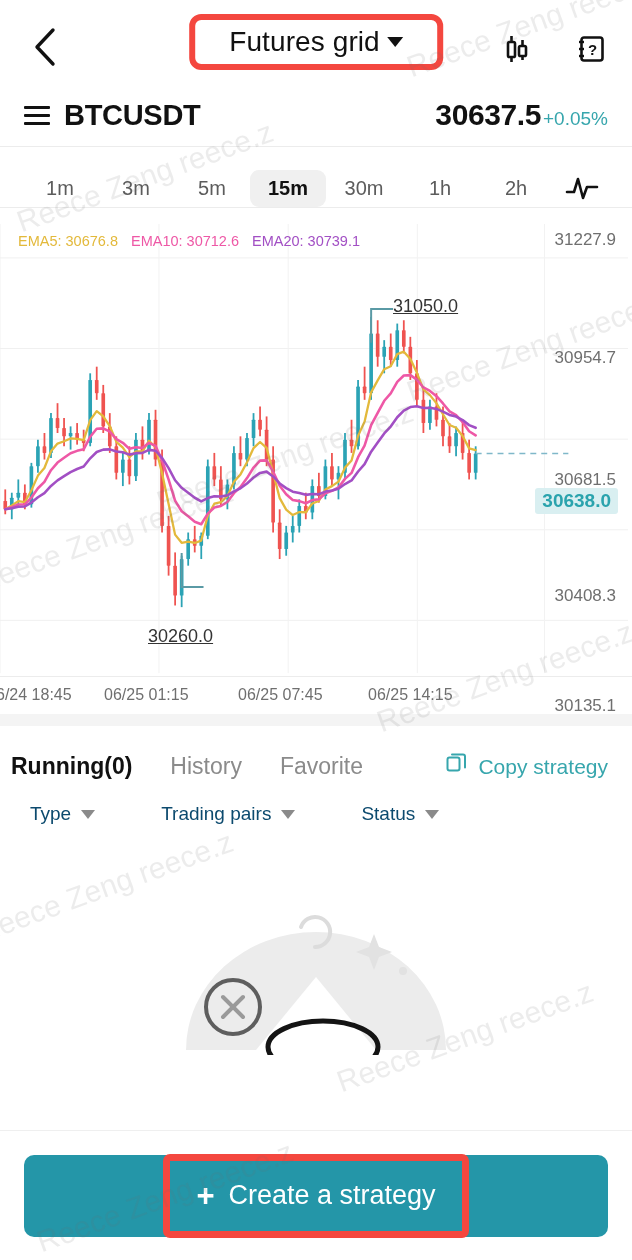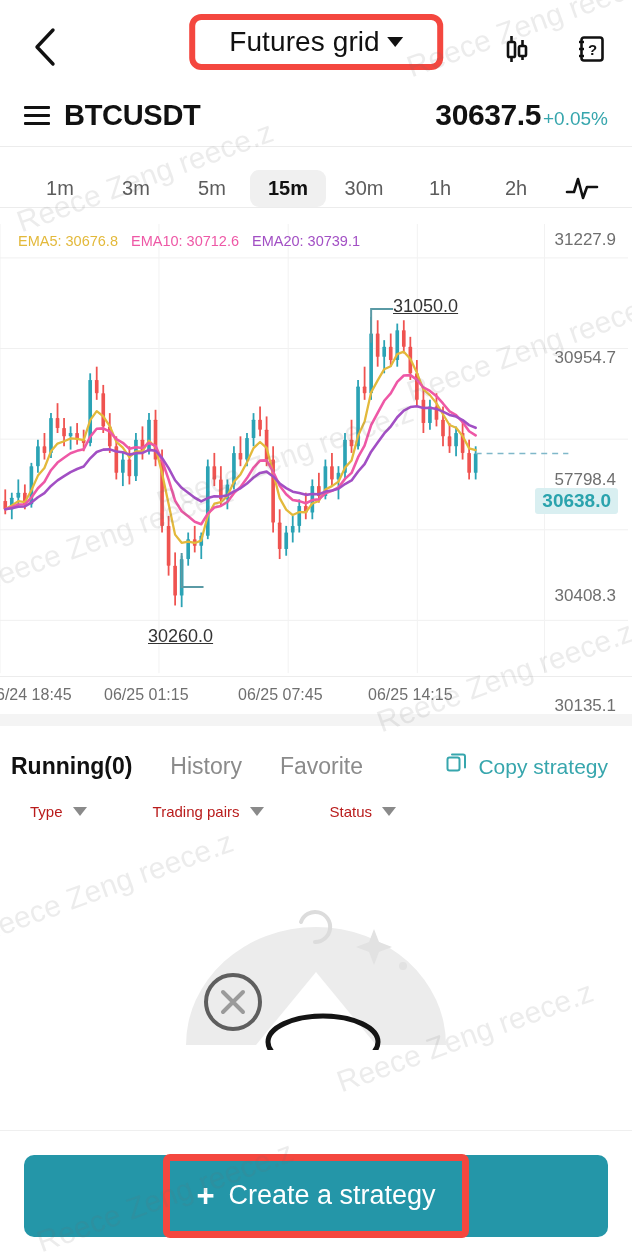--- a/index.html
+++ b/index.html
@@ -109,21 +109,21 @@
   .tabs { display:flex; align-items:center; padding:26px 24px 0 11px; }
   .tab { font-size:23px; color:#8b8b8b; margin-right:38px; }
   .tab.active { color:#111; font-weight:bold; }
   .copytrade {
     margin-left:auto; display:flex; align-items:center; gap:9px;
     font-size:21px; color:#37a6ad;
   }
 
   
   .filters { display:flex; align-items:center; padding:22px 24px 0 30px; }
-  .filt { display:flex; align-items:center; font-size:15px; color:#b91c1c; margin-right:66px; }
+  .filt { display:flex; align-items:center; font-size:19px; color:#0c4a6e; margin-right:66px; }
   .filt .fcaret {
     width:0; height:0; margin-left:10px;
     border-left:7px solid transparent; border-right:7px solid transparent;
     border-top:9px solid #8a8a8a;
   }
 
   
   .empty-zone { position:relative; height:270px; overflow:hidden; }
   .empty-art { position:absolute; left:50%; transform:translateX(-50%); top:40px; }
 
@@ -387,21 +387,21 @@
       <path d="M5.3 287.1 L11.9 283.2 L18.4 279.0 L25.0 280.0 L31.6 267.9 L38.2 253.2 L44.7 245.6 L51.3 228.8 L57.9 221.0 L64.5 218.6 L71.0 215.8 L77.6 216.2 L84.2 217.6 L90.8 197.4 L97.3 188.4 L103.9 193.5 L110.5 203.5 L117.1 219.2 L123.6 225.1 L130.2 234.7 L136.8 228.8 L143.4 228.8 L149.9 218.2 L156.5 224.5 L163.1 250.9 L169.7 281.9 L176.2 312.6 L182.8 320.8 L189.4 319.6 L196.0 321.0 L202.5 318.6 L209.1 293.6 L215.7 281.5 L222.3 280.0 L228.8 274.0 L235.4 259.5 L242.0 252.0 L248.6 239.8 L255.2 225.5 L261.7 219.4 L268.3 225.3 L274.9 250.3 L281.5 275.9 L288.0 287.5 L294.6 292.9 L301.2 289.9 L307.8 290.1 L314.3 281.3 L320.9 278.8 L327.5 267.1 L334.1 263.8 L340.6 259.3 L347.2 245.2 L353.8 238.0 L360.4 213.2 L366.9 198.9 L373.5 169.4 L380.1 157.4 L386.7 146.1 L393.2 143.1 L399.8 131.0 L406.4 128.5 L413.0 135.8 L419.5 149.5 L426.1 166.4 L432.7 172.2 L439.3 180.5 L445.8 191.5 L452.4 202.3 L459.0 205.0 L465.6 213.4 L472.1 225.8 L478.7 227.5" fill="none" stroke="#e3b93b" stroke-width="2.3" stroke-linejoin="round" stroke-linecap="round"></path>
       <path d="M5.3 287.1 L11.9 285.0 L18.4 282.3 L25.0 282.3 L31.6 275.3 L38.2 265.9 L44.7 259.5 L51.3 247.8 L57.9 240.1 L64.5 235.3 L71.0 230.7 L77.6 228.3 L84.2 226.8 L90.8 214.1 L97.3 206.1 L103.9 205.7 L110.5 209.0 L117.1 216.5 L123.6 220.2 L130.2 226.3 L136.8 224.6 L143.4 225.4 L149.9 220.2 L156.5 223.3 L163.1 237.9 L169.7 257.2 L176.2 278.4 L182.8 289.1 L189.4 294.2 L196.0 299.6 L202.5 302.2 L209.1 291.5 L215.7 285.3 L222.3 283.8 L228.8 279.8 L235.4 270.9 L242.0 264.7 L248.6 255.7 L255.2 245.1 L261.7 238.1 L268.3 237.9 L274.9 249.3 L281.5 263.5 L288.0 272.0 L294.6 277.8 L301.2 278.9 L307.8 281.0 L314.3 277.9 L320.9 277.1 L327.5 271.0 L334.1 268.5 L340.6 265.2 L347.2 256.5 L353.8 250.5 L360.4 234.7 L366.9 223.0 L373.5 202.5 L380.1 190.0 L386.7 177.9 L393.2 170.4 L399.8 158.9 L406.4 152.5 L413.0 152.1 L419.5 156.6 L426.1 164.5 L432.7 168.0 L439.3 173.3 L445.8 180.6 L452.4 188.5 L459.0 192.4 L465.6 199.3 L472.1 208.6 L478.7 212.7" fill="none" stroke="#ee58a6" stroke-width="2.6" stroke-linejoin="round" stroke-linecap="round"></path>
       <path d="M5.3 287.1 L11.9 286.0 L18.4 284.5 L25.0 284.3 L31.6 280.4 L38.2 275.0 L44.7 270.8 L51.3 263.6 L57.9 258.0 L64.5 253.8 L71.0 249.7 L77.6 246.6 L84.2 244.1 L90.8 235.8 L97.3 229.5 L103.9 227.1 L110.5 226.8 L117.1 229.0 L123.6 229.8 L130.2 232.1 L136.8 230.6 L143.4 230.4 L149.9 227.3 L156.5 228.2 L163.1 235.4 L169.7 245.7 L176.2 257.9 L182.8 265.5 L189.4 270.4 L196.0 275.5 L202.5 279.1 L209.1 275.8 L215.7 274.0 L222.3 274.3 L228.8 273.1 L235.4 269.1 L242.0 266.0 L248.6 261.2 L255.2 255.1 L261.7 250.5 L268.3 249.2 L274.9 254.1 L281.5 261.1 L288.0 265.8 L294.6 269.4 L301.2 270.8 L307.8 272.6 L314.3 271.8 L320.9 272.0 L327.5 269.3 L334.1 268.1 L340.6 266.4 L347.2 261.7 L353.8 258.1 L360.4 249.1 L366.9 241.6 L373.5 229.1 L380.1 220.0 L386.7 210.8 L393.2 203.8 L399.8 194.5 L406.4 187.8 L413.0 184.2 L419.5 183.5 L426.1 185.1 L432.7 185.0 L439.3 186.1 L445.8 188.8 L452.4 192.1 L459.0 193.8 L465.6 197.3 L472.1 202.4 L478.7 205.1" fill="none" stroke="#a24fc4" stroke-width="2.6" stroke-linejoin="round" stroke-linecap="round"></path>
       <line x1="478.71232876712327" y1="231.04541538461538" x2="572" y2="231.04541538461538" stroke="#7fb8c9" stroke-width="1.6" stroke-dasharray="6 5"></line>
       <path d="M373.5068493150685 119.52615384615382 L373.5068493150685 85.52615384615382 L395.5068493150685 85.52615384615382" fill="none" stroke="#5a9aa5" stroke-width="2"></path>
       <path d="M182.82191780821915 331.216 L182.82191780821915 365.216 L204.82191780821915 365.216" fill="none" stroke="#5a9aa5" stroke-width="2"></path>
     </svg>
 
   <div class="ylab" style="top:6px">31227.9</div>
   <div class="ylab" style="top:124px">30954.7</div>
-  <div class="ylab" style="top:246px">57798.4</div>
+  <div class="ylab" style="top:246px">30681.5</div>
   <div class="ylab" style="top:362px">30408.3</div>
   <div class="ylab" style="top:472px">30135.1</div>
 
   <div class="cur-badge" style="top:264px">30638.0</div>
 
   <div class="pk-label" style="top:72px; left:393px">31050.0</div>
   <div class="pk-label" style="top:402px; left:148px">30260.0</div>
 
   <div class="xaxis">
     <div class="xlab" style="left:-4px">6/24 18:45</div>

